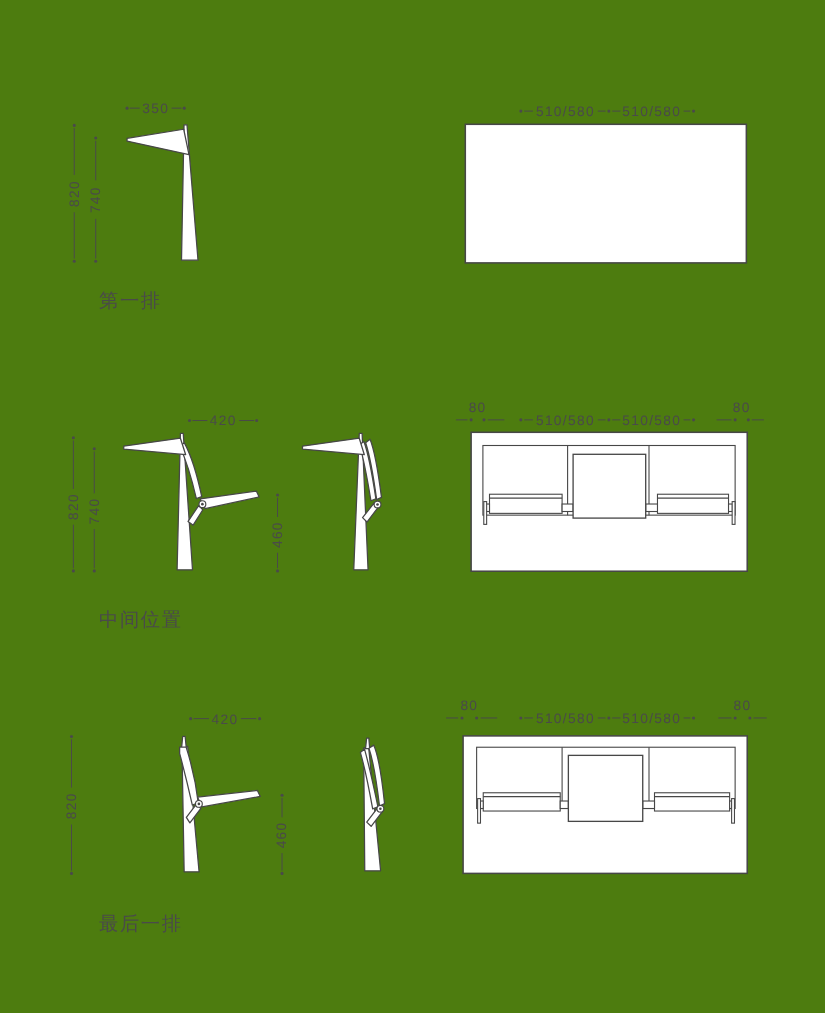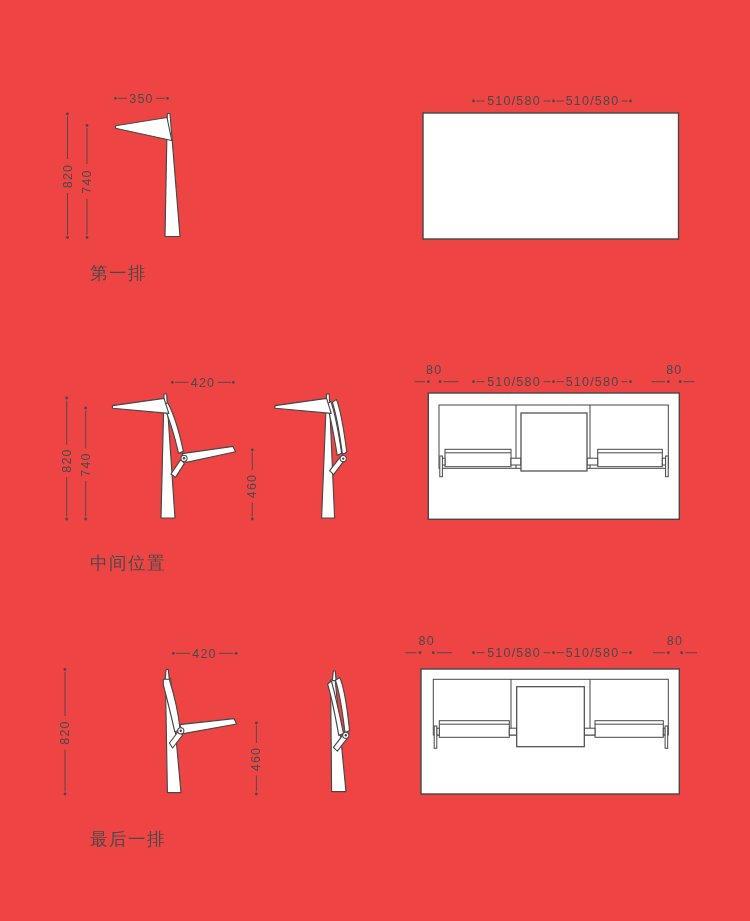--- a/index.html
+++ b/index.html
@@ -1,16 +1,16 @@
 <!DOCTYPE html>
 <html><head>
 <meta charset="utf-8">
 <style>
   html,body{margin:0;padding:0;background:#ffffff;}
-  .canvas{position:relative;width:750px;height:921px;background:#ef4444;overflow:hidden;
+  .canvas{position:relative;width:750px;height:921px;background:#4d7c0f;overflow:hidden;
           font-family:"Liberation Sans", "DejaVu Sans", sans-serif;}
   svg{display:block;position:absolute;left:0;top:0;}
   .dim-text{font-size:12.5px;letter-spacing:1.2px;fill:#4a4a4a;}
   .label-text{font-size:17.5px;letter-spacing:1.5px;fill:#4a4a4a;}
   .shape{fill:#ffffff;stroke:#474747;stroke-width:1.15;stroke-linejoin:round;stroke-linecap:round;}
   .thin{fill:#ffffff;stroke:#474747;stroke-width:1;}
   .heavy{fill:#ffffff;stroke:#474747;stroke-width:1.4;}
   .dimline{stroke:#4a4a4a;stroke-width:0.9;}
   .dot{fill:#4a4a4a;stroke:none;}
   .pivot{fill:#ffffff;stroke:#474747;stroke-width:1.05;}

